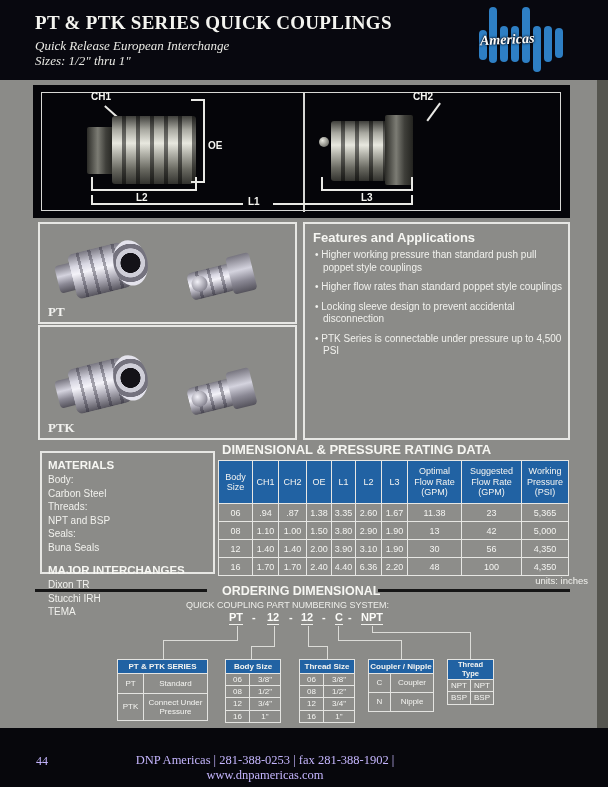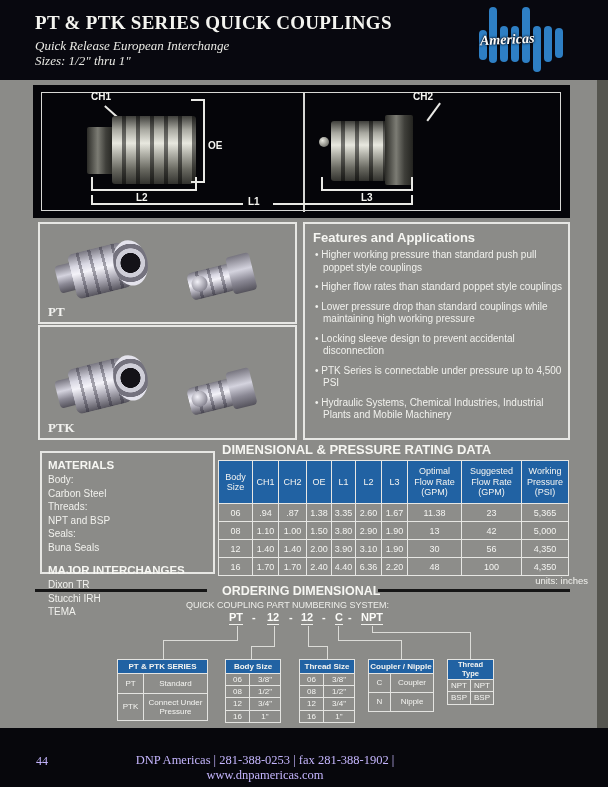--- a/index.html
+++ b/index.html
@@ -164,24 +164,22 @@
       <div class="rpart r-nut" style="left:42px;top:0;width:24px;height:38px"></div>
     </div>
     <div class="serieslabel">PTK</div>
   </div>
 
   <div class="wbox" style="left:303px;top:222px;width:263px;height:214px">
     <div class="ftitle">Features and Applications</div>
     <ul class="flist">
       <li>Higher working pressure than standard push pull poppet style couplings</li>
       <li>Higher flow rates than standard poppet style couplings</li>
-      <li>Lower pressure drop than standard couplings while maintaining high working pressure</li>
       <li>Locking sleeve design to prevent accidental disconnection</li>
       <li>PTK Series is connectable under pressure up to 4,500 PSI</li>
-      <li>Hydraulic Systems, Chemical Industries, Industrial Plants and Mobile Machinery</li>
     </ul>
   </div>
 
   <div class="wbox mbox" style="left:40px;top:451px;width:159px;height:107px">
     <div class="mtitle">MATERIALS</div>
     <div class="mrow">
       <span class="mlab">Body:</span>
       <span>Carbon Steel</span>
     </div>
     <div class="mrow">

